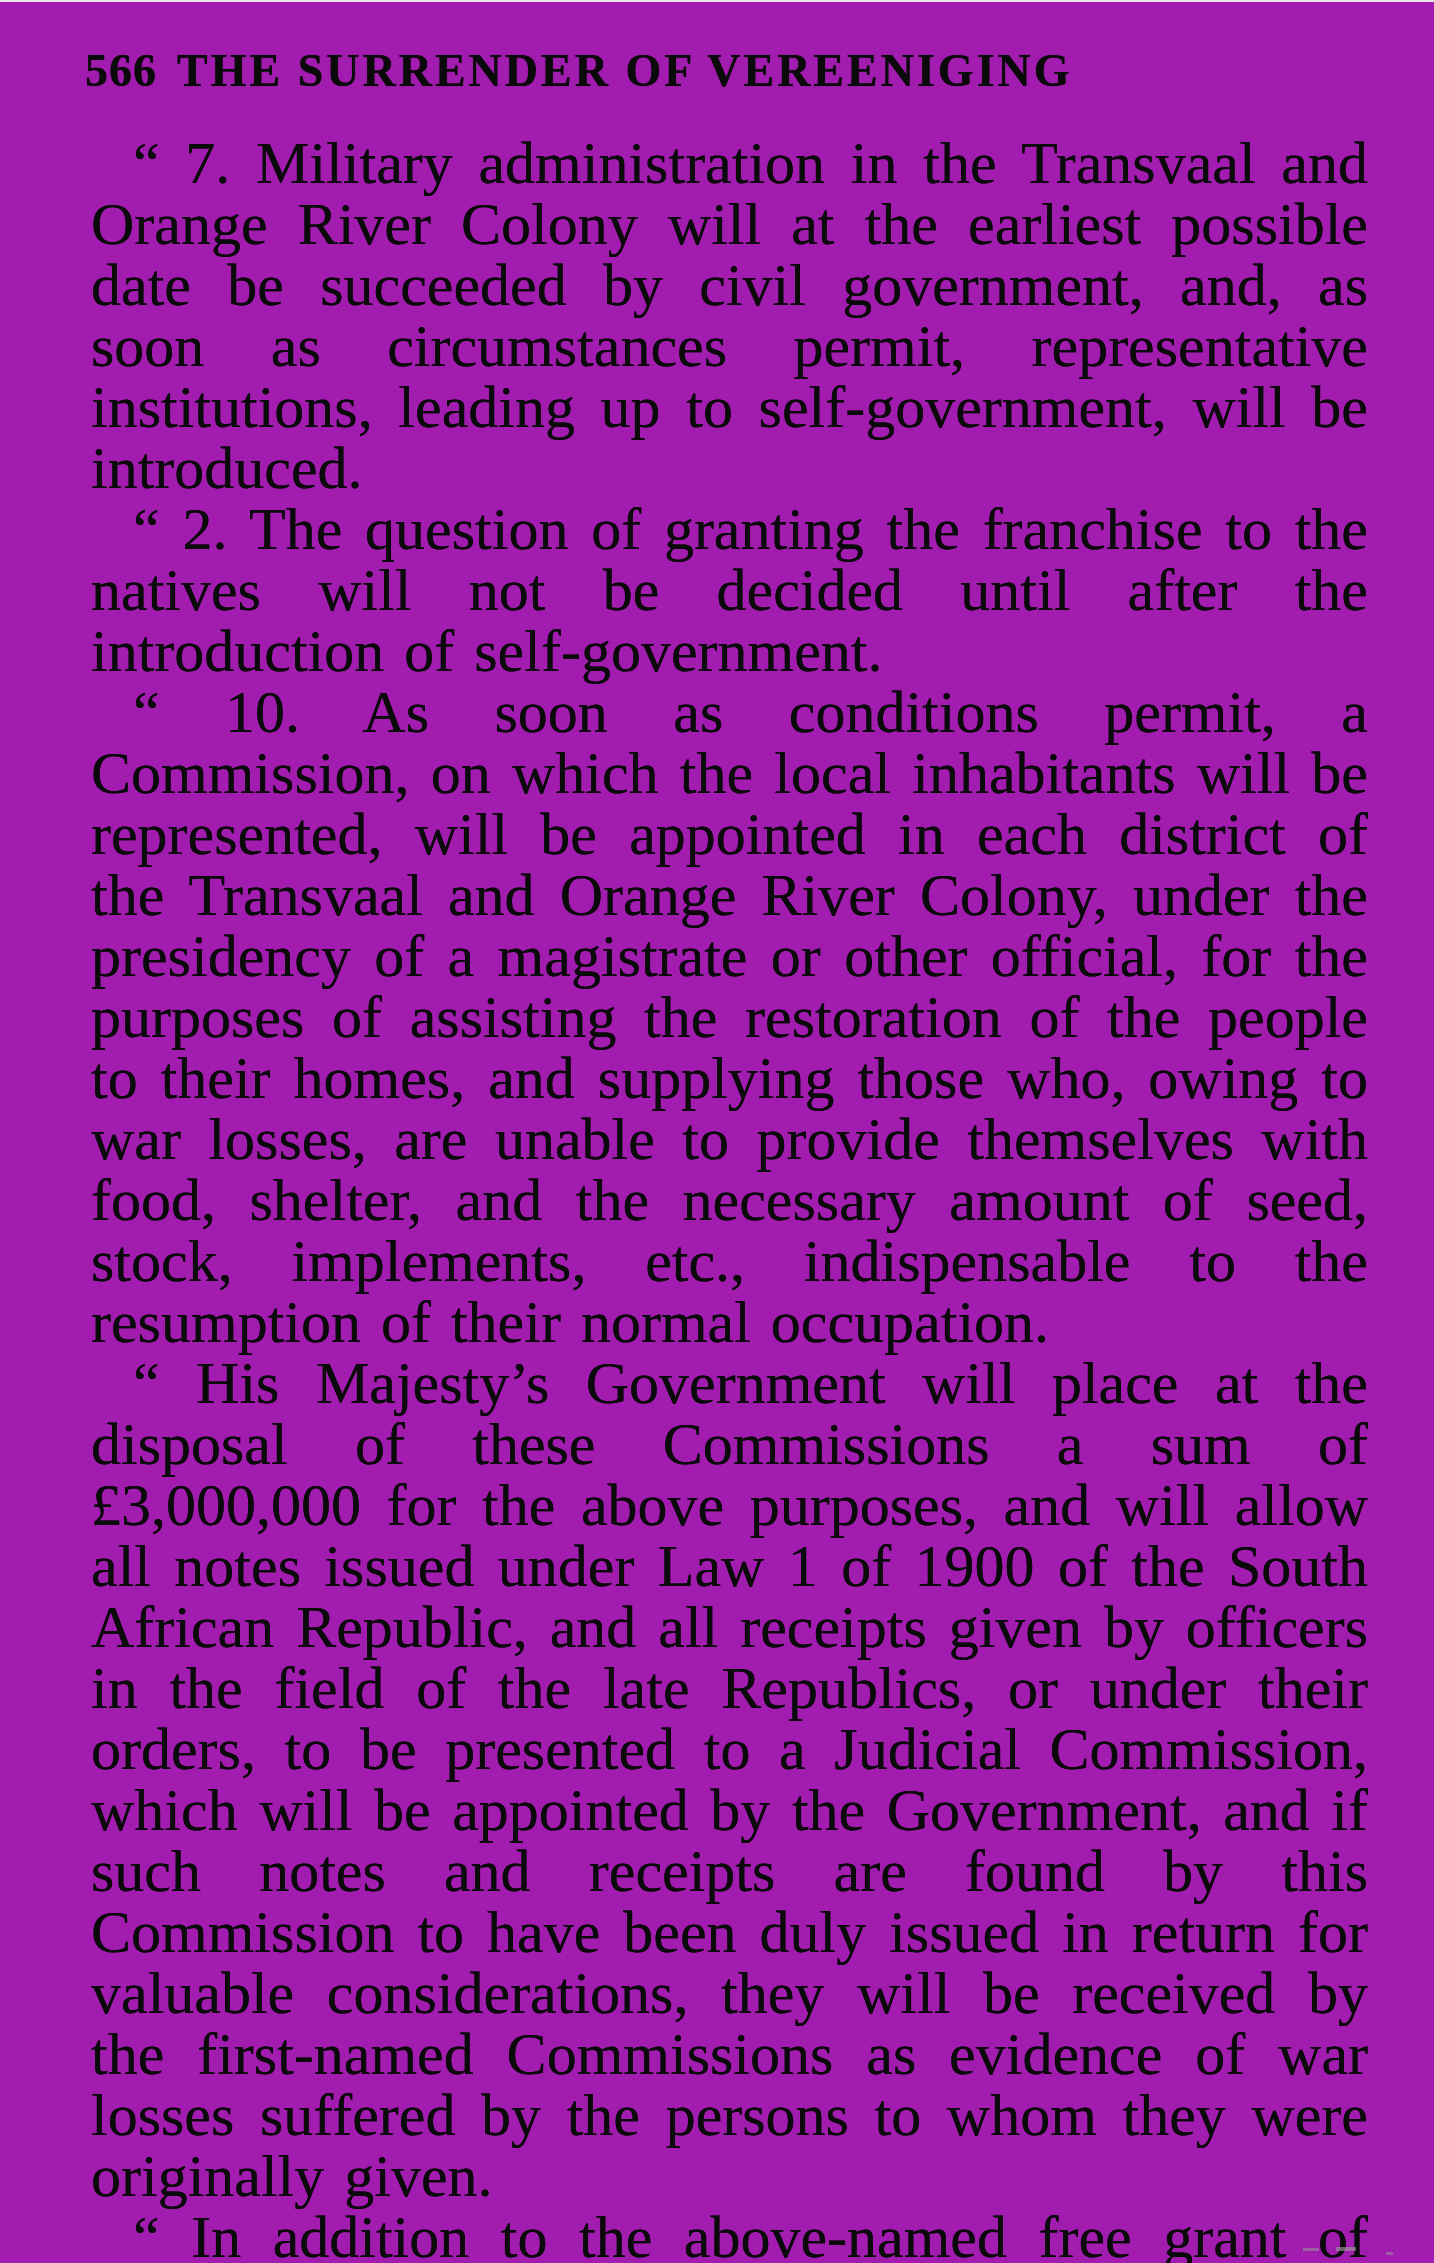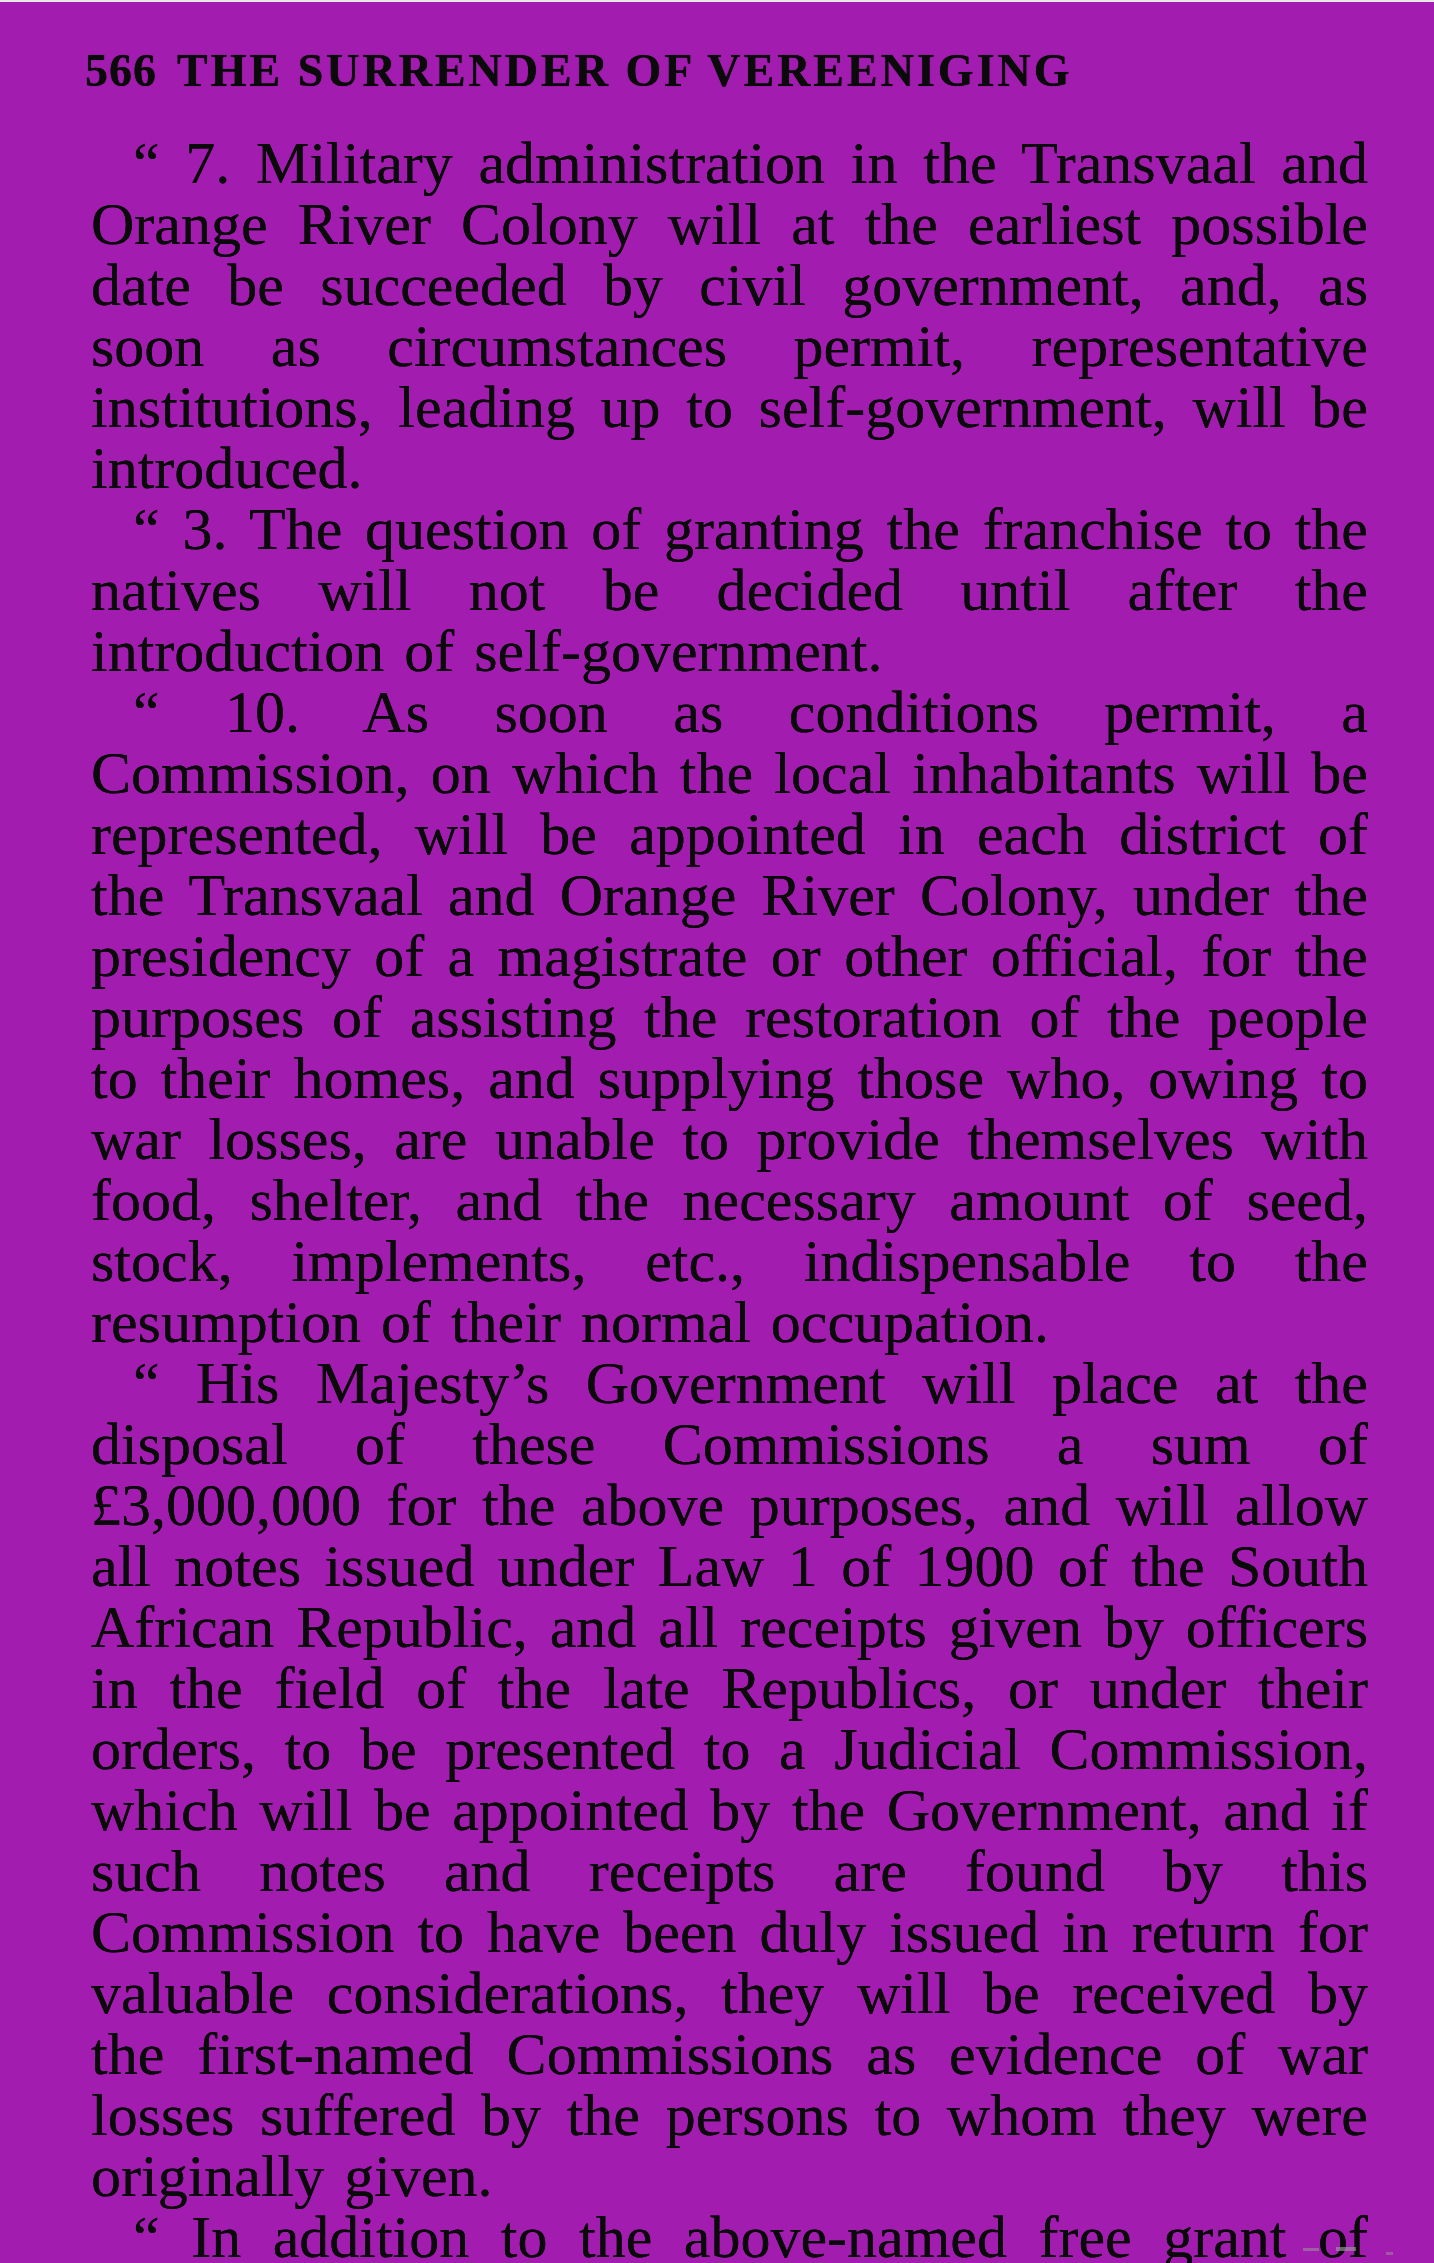--- a/index.html
+++ b/index.html
@@ -59,21 +59,21 @@
 <body>
 
 <div class="page">
 
   <div class="running-header">
     <span class="page-number">566</span><span>THE SURRENDER OF VEREENIGING</span>
   </div>
 
   <div class="text-block">
     <p>“ 7. Military administration in the Transvaal and Orange River Colony will at the earliest possible date be succeeded by civil government, and, as soon as circumstances permit, representative institutions, leading up to self-government, will be introduced.</p>
-    <p>“ 3. The question of granting the franchise to the natives will not be decided until after the introduction of self-government.</p>
+    <p>“ 2. The question of granting the franchise to the natives will not be decided until after the introduction of self-government.</p>
     <p>“ 10. As soon as conditions permit, a Commission, on which the local inhabitants will be represented, will be appointed in each district of the Transvaal and Orange River Colony, under the presidency of a magistrate or other official, for the purposes of assisting the restoration of the people to their homes, and supplying those who, owing to war losses, are unable to provide themselves with food, shelter, and the necessary amount of seed, stock, implements, etc., indispensable to the resumption of their normal occupation.</p>
     <p>“ His Majesty’s Government will place at the disposal of these Commissions a sum of £3,000,000 for the above purposes, and will allow all notes issued under Law 1 of 1900 of the South African Republic, and all receipts given by officers in the field of the late Republics, or under their orders, to be presented to a Judicial Commission, which will be appointed by the Government, and if such notes and receipts are found by this Commission to have been duly issued in return for valuable considerations, they will be received by the first-named Commissions as evidence of war losses suffered by the persons to whom they were originally given.</p>
     <p>“ In addition to the above-named free grant of £3,000,000, His Majesty’s Government will be pre-</p>
   </div>
 
   <div class="scan-noise noise-1"></div>
   <div class="scan-noise noise-2"></div>
   <div class="scan-noise noise-3"></div>
 
 </div>

